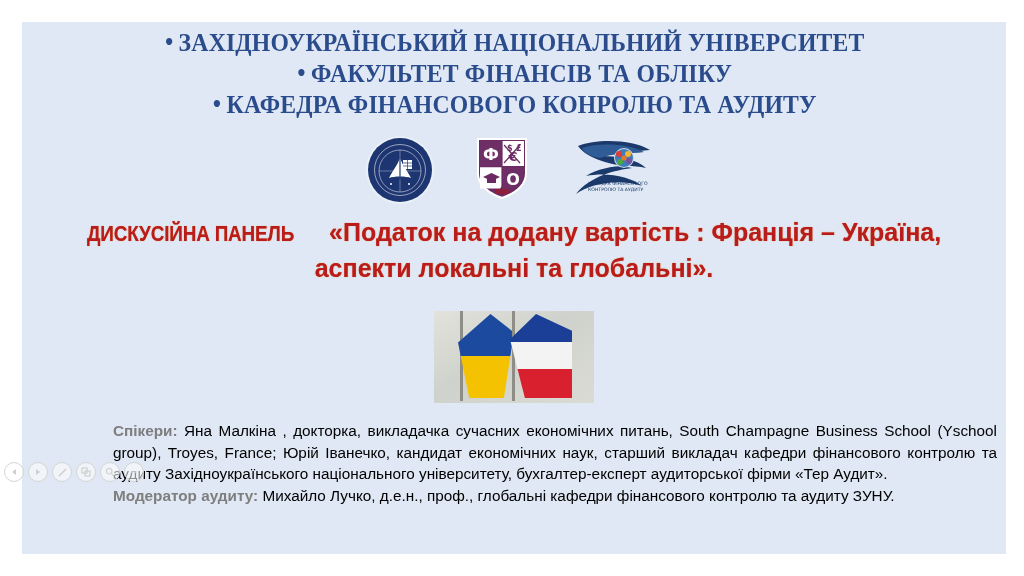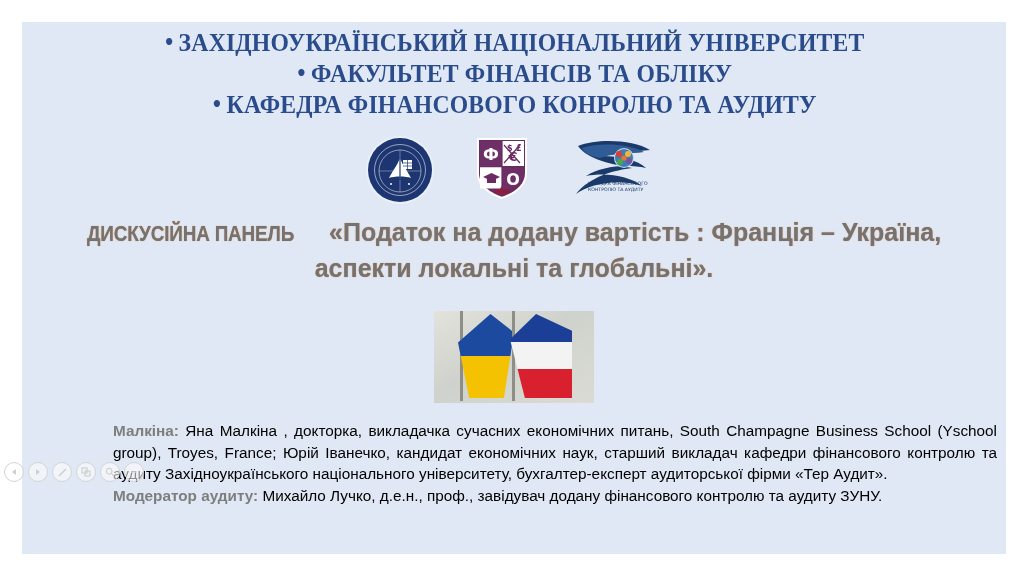--- a/index.html
+++ b/index.html
@@ -109,21 +109,21 @@
     position: relative;
   }
 
   
   .orange-title {
     position: absolute;
     left: 45px;
     top: 193px;
     width: 894px;
     text-align: center;
-    color: #737373;
+    color: #b91c1c;
     font-family: "Liberation Sans", sans-serif;
     font-weight: bold;
     font-size: 25px;
     line-height: 34px;
     text-shadow: 0 0 1px #e8792b;
   }
   .orange-title .label {
     font-size: 21.5px;
     letter-spacing: -0.2px;
     display: inline-block;
@@ -294,22 +294,22 @@
     </div>
 
     <div class="flags">
       <div class="flag-pole" style="left:26px;"></div>
       <div class="flag flag-ua"></div>
       <div class="flag-pole" style="left:78px;"></div>
       <div class="flag flag-fr"></div>
     </div>
 
     <div class="speakers">
-      <p><span class="lbl">Малкіна:</span><span> Яна Малкіна , докторка, викладачка сучасних економічних питань, South Champagne Business School (Yschool group), Troyes, France; Юрій Іванечко, кандидат економічних наук, старший викладач кафедри фінансового контролю та аудиту Західноукраїнського національного університету, бухгалтер-експерт аудиторської фірми «Тер Аудит».</span></p>
-      <p><span class="lbl">Модератор аудиту:</span><span> Михайло Лучко, д.е.н., проф., завідувач додану фінансового контролю та аудиту ЗУНУ.</span></p>
+      <p><span class="lbl">Спікери:</span><span> Яна Малкіна , докторка, викладачка сучасних економічних питань, South Champagne Business School (Yschool group), Troyes, France; Юрій Іванечко, кандидат економічних наук, старший викладач кафедри фінансового контролю та аудиту Західноукраїнського національного університету, бухгалтер-експерт аудиторської фірми «Тер Аудит».</span></p>
+      <p><span class="lbl">Модератор аудиту:</span><span> Михайло Лучко, д.е.н., проф., глобальні кафедри фінансового контролю та аудиту ЗУНУ.</span></p>
     </div>
 
   </div>
 
   <div class="toolbar">
     <div class="tb-btn">
       <svg width="8" height="8" viewBox="0 0 8 8">
           <path d="M6 1 L2 4 L6 7 Z" fill="#cfcfcf"></path>
         </svg>
     </div>

